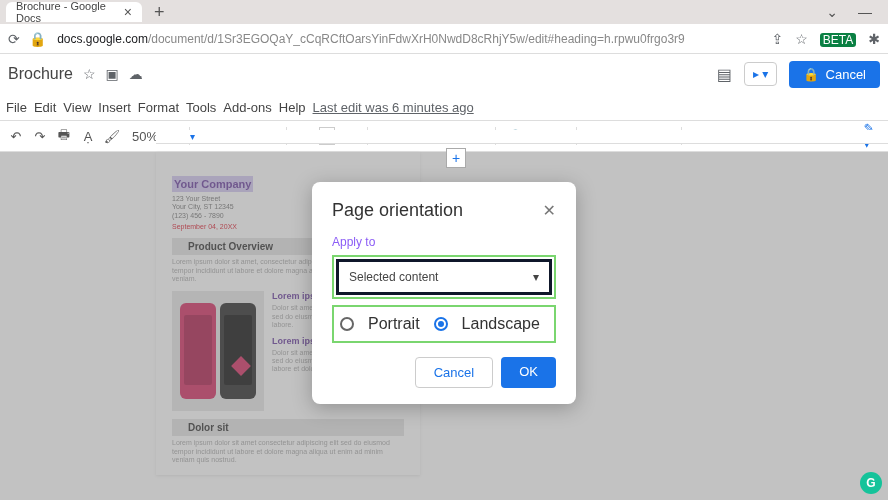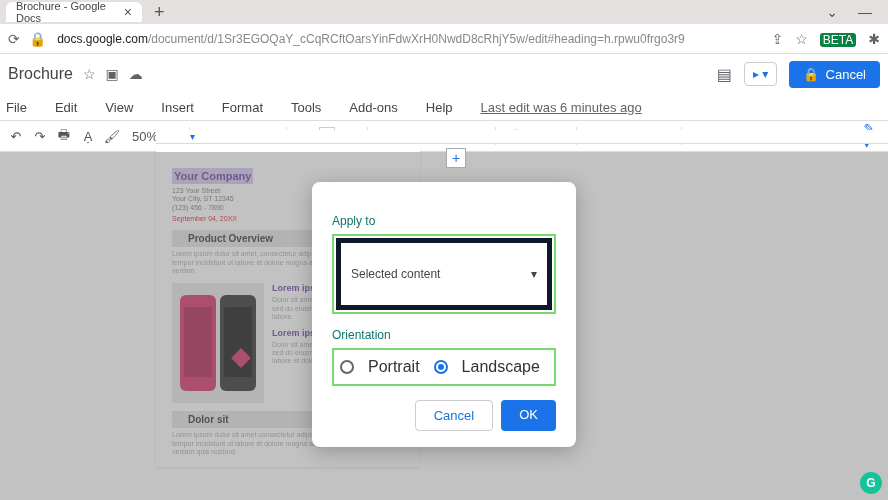--- a/index.html
+++ b/index.html
@@ -20,41 +20,41 @@
 .beta-badge { background: #0a8043; color: #fff; font-size: 12px; padding: 0 3px; border-radius: 3px; }
 
 
 .docs-head { height: 40px; display: flex; align-items: center; padding: 0 8px; gap: 10px; }
 .doc-title { font-size: 16px; color: #444; }
 .doc-icons { display: flex; gap: 10px; color: #5f6368; font-size: 14px; }
 .head-right { margin-left: auto; display: flex; gap: 12px; align-items: center; }
 .share-btn { background: #1a73e8; color: #fff; padding: 6px 14px; border-radius: 4px; font-size: 13px; display: flex; align-items: center; gap: 6px; cursor: pointer; }
 .present-btn { border: 1px solid #ccc; border-radius: 4px; padding: 4px 8px; color: #1a73e8; font-size: 12px; cursor: pointer; }
 
-.menu-bar { height: 26px; display: flex; align-items: center; padding: 0 6px; gap: 28px; font-size: 13px; color: #444; }
+.menu-bar { height: 26px; display: flex; align-items: center; padding: 0 6px; gap: 7px; font-size: 13px; color: #444; }
 .menu-bar span { cursor: pointer; }
 .last-edit { color: #5f6368; text-decoration: underline; }
 
 .toolbar { height: 32px; border-top: 1px solid #ddd; border-bottom: 1px solid #ddd; display: flex; align-items: center; padding: 0 8px; gap: 8px; font-size: 13px; color: #555; }
 .toolbar .tb-item { cursor: pointer; display: flex; align-items: center; justify-content: center; min-width: 16px; }
 .toolbar .sep { width: 1px; height: 18px; background: #ddd; }
 .zoom-sel { display: flex; align-items: center; gap: 12px; padding: 0 4px; }
 .font-sel { display: flex; align-items: center; gap: 20px; padding: 0 6px; }
 .size-box { border: 1px solid #ccc; width: 20px; height: 18px; }
 .pen { margin-left: auto; color: #1a73e8; }
 
 
 .overlay { position: absolute; top: 152px; left: 0; right: 0; bottom: 0; background: rgba(120,120,120,0.45); }
 
 
 .ruler { position: absolute; top: 130px; left: 156px; right: 0; height: 14px; background: #fff; border-bottom: 1px solid #ddd; }
 .ruler-mark { position: absolute; top: 1px; left: 34px; color: #1a73e8; font-size: 10px; }
 
 
-.page-wrap { position: absolute; top: 144px; left: 156px; width: 264px; background: #fff; box-shadow: 0 1px 3px rgba(0,0,0,0.1); }
+.page-wrap { position: absolute; top: 152px; left: 156px; width: 264px; background: #fff; box-shadow: 0 1px 3px rgba(0,0,0,0.1); }
 .page-inner { padding: 24px 16px 10px; font-size: 9px; color: #555; }
 .comp-name { display: inline-block; background: #d4c9f3; color: #6b3fa0; font-size: 11px; font-weight: bold; padding: 2px 2px; }
 .comp-addr { font-size: 7px; color: #777; margin-top: 3px; line-height: 1.2; }
 .prod-title { color: #6b3fa0; font-size: 14px; font-weight: bold; margin-top: 10px; }
 .prod-date { color: #d23; font-size: 7px; margin-top: 3px; }
 .sect-head { background: #e4e4e4; font-size: 10px; font-weight: bold; padding: 3px 16px; margin-top: 8px; color: #333; }
 .blur-text { color: #aaa; font-size: 7px; line-height: 1.2; margin-top: 3px; filter: blur(0.3px); }
 .phone-row { display: flex; gap: 8px; margin-top: 8px; }
 .phone-img { width: 92px; height: 120px; background: #e8e8e8; position: relative; display: flex; align-items: center; justify-content: center; gap: 4px; }
 .phone { width: 36px; height: 96px; border-radius: 6px; position: relative; }
@@ -65,23 +65,23 @@
 .logo-d { position: absolute; bottom: 26px; right: 8px; width: 14px; height: 14px; background: #d62e63; transform: rotate(45deg); }
 .lorem-col { flex: 1; }
 .lorem-head { color: #6b3fa0; font-size: 9px; font-weight: bold; }
 .floating-plus { position: absolute; top: 148px; left: 446px; width: 20px; height: 20px; border: 1px solid #aaa; background: #fff; display: flex; align-items: center; justify-content: center; color: #1a73e8; font-size: 14px; }
 
 
 .dialog { position: absolute; top: 182px; left: 312px; width: 264px; background: #fff; border-radius: 8px; box-shadow: 0 4px 20px rgba(0,0,0,0.25); padding: 18px 20px 16px; z-index: 10; }
 .dlg-head { display: flex; justify-content: space-between; align-items: center; }
 .dlg-title { font-size: 18px; color: #333; }
 .dlg-close { font-size: 16px; color: #777; cursor: pointer; }
-.dlg-label { font-size: 12px; color: #0f766e; margin-top: 14px; }
+.dlg-label { font-size: 12px; color: #8b5cf6; margin-top: 14px; }
 .hl-box { border: 2px solid #7ad66f; padding: 2px; margin-top: 6px; }
-.dropdown { border: 5px solid #0f172a; padding: 24px 10px; font-size: 12px; color: #444; display: flex; justify-content: space-between; align-items: center; cursor: pointer; }
+.dropdown { border: 3px solid #0f172a; padding: 8px 10px; font-size: 12px; color: #444; display: flex; justify-content: space-between; align-items: center; cursor: pointer; }
 .radio-row { display: flex; gap: 14px; align-items: center; padding: 6px 4px; }
 .radio { width: 14px; height: 14px; border-radius: 50%; border: 2px solid #666; display: inline-block; position: relative; }
 .radio.checked { border-color: #1a73e8; }
 .radio.checked::after { content: ''; position: absolute; inset: 2px; background: #1a73e8; border-radius: 50%; }
 .radio-lbl { font-size: 16px; color: #333; }
 .dlg-btns { display: flex; justify-content: flex-end; gap: 8px; margin-top: 14px; }
 .btn { padding: 7px 18px; border-radius: 4px; font-size: 13px; cursor: pointer; }
 .btn-cancel { border: 1px solid #ccc; color: #1a73e8; background: #fff; }
 .btn-ok { background: #1a73e8; color: #fff; }
 
@@ -232,28 +232,31 @@
     <div class="sect-head">Dolor sit</div>
     <div class="blur-text">Lorem ipsum dolor sit amet consectetur adipiscing elit sed do eiusmod tempor incididunt ut labore et dolore magna aliqua ut enim ad minim veniam quis nostrud.</div>
   </div>
 </div>
 
 <div class="overlay"></div>
 
 <div class="floating-plus">+</div>
 
 <div class="dialog">
+  <div class="dlg-head">
+    <span class="dlg-title">Page orientation</span>
+    <span class="dlg-close">✕</span>
+  </div>
   <div class="dlg-label">Apply to</div>
   <div class="hl-box">
     <div class="dropdown">
       <span>Selected content</span>
       <span>▾</span>
     </div>
   </div>
-  <div class="dlg-label">Orientation</div>
   <div class="hl-box">
     <div class="radio-row">
       <span class="radio"></span>
       <span class="radio-lbl">Portrait</span>
       <span class="radio checked"></span>
       <span class="radio-lbl">Landscape</span>
     </div>
   </div>
   <div class="dlg-btns">
     <div class="btn btn-cancel">Cancel</div>

